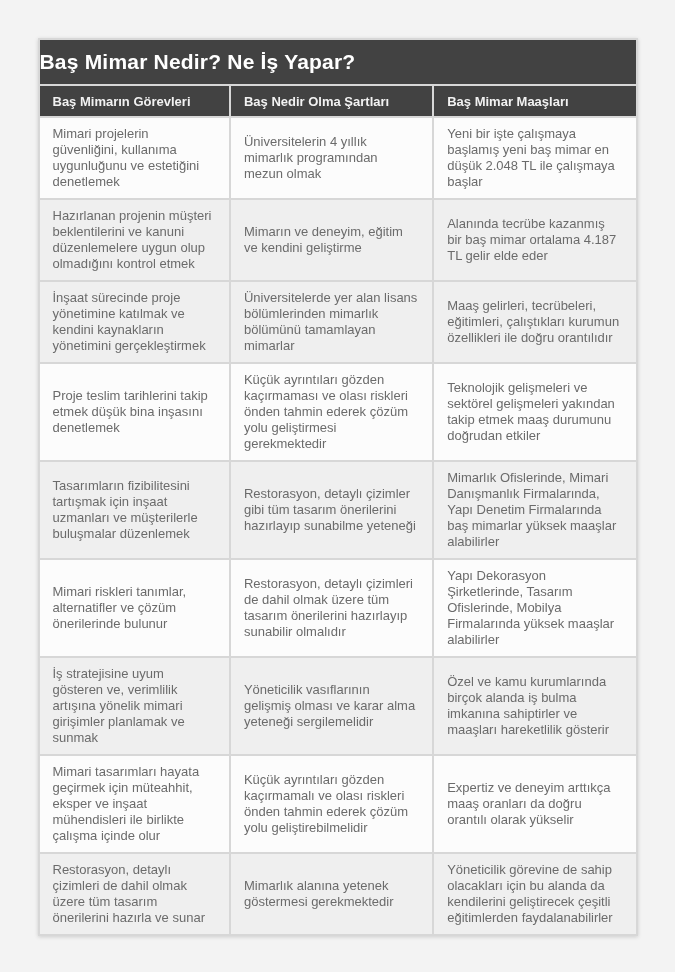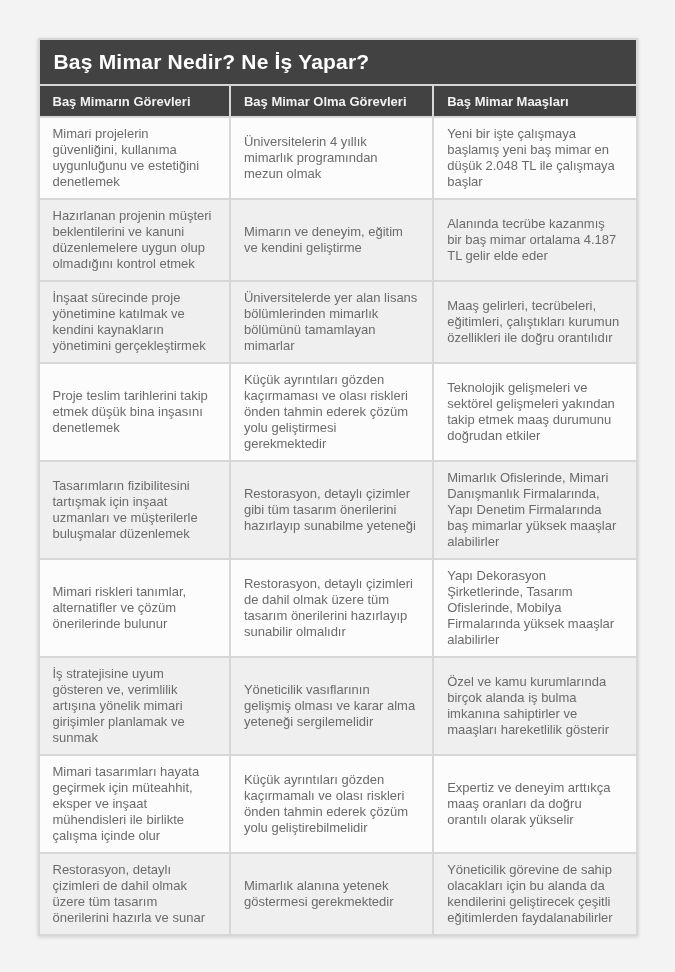--- a/index.html
+++ b/index.html
@@ -29,21 +29,21 @@
   th, td {
     box-sizing: border-box;
     text-align: left;
     vertical-align: middle;
   }
   th.table-title {
     background: #424242;
     color: #ffffff;
     font-size: 21px;
     font-weight: bold;
-    padding: 10px 14px;
+    padding: 10px 0;
     height: 44px;
     letter-spacing: 0.2px;
   }
   th.col-header {
     background: #424242;
     color: #f2f2f2;
     font-size: 13px;
     font-weight: bold;
     padding: 7px 13px;
     height: 30px;
@@ -70,21 +70,21 @@
         <col class="c1">
           <col class="c2">
           <col class="c3">
       </colgroup>
       <thead>
         <tr>
           <th class="table-title" colspan="3">Baş Mimar Nedir? Ne İş Yapar?</th>
         </tr>
         <tr>
           <th class="col-header">Baş Mimarın Görevleri</th>
-          <th class="col-header">Baş Mimar Olma Görevleri</th>
+          <th class="col-header">Baş Nedir Olma Şartları</th>
           <th class="col-header">Baş Mimar Maaşları</th>
         </tr>
       </thead>
       <tbody id="table-body">
           <tr class="row-odd">
             <td class="cell">Mimari projelerin güvenliğini, kullanıma uygunluğunu ve estetiğini denetlemek</td>
             <td class="cell">Üniversitelerin 4 yıllık mimarlık programından mezun olmak</td>
             <td class="cell">Yeni bir işte çalışmaya başlamış yeni baş mimar en düşük 2.048 TL ile çalışmaya başlar</td>
           </tr>
           <tr class="row-even">

